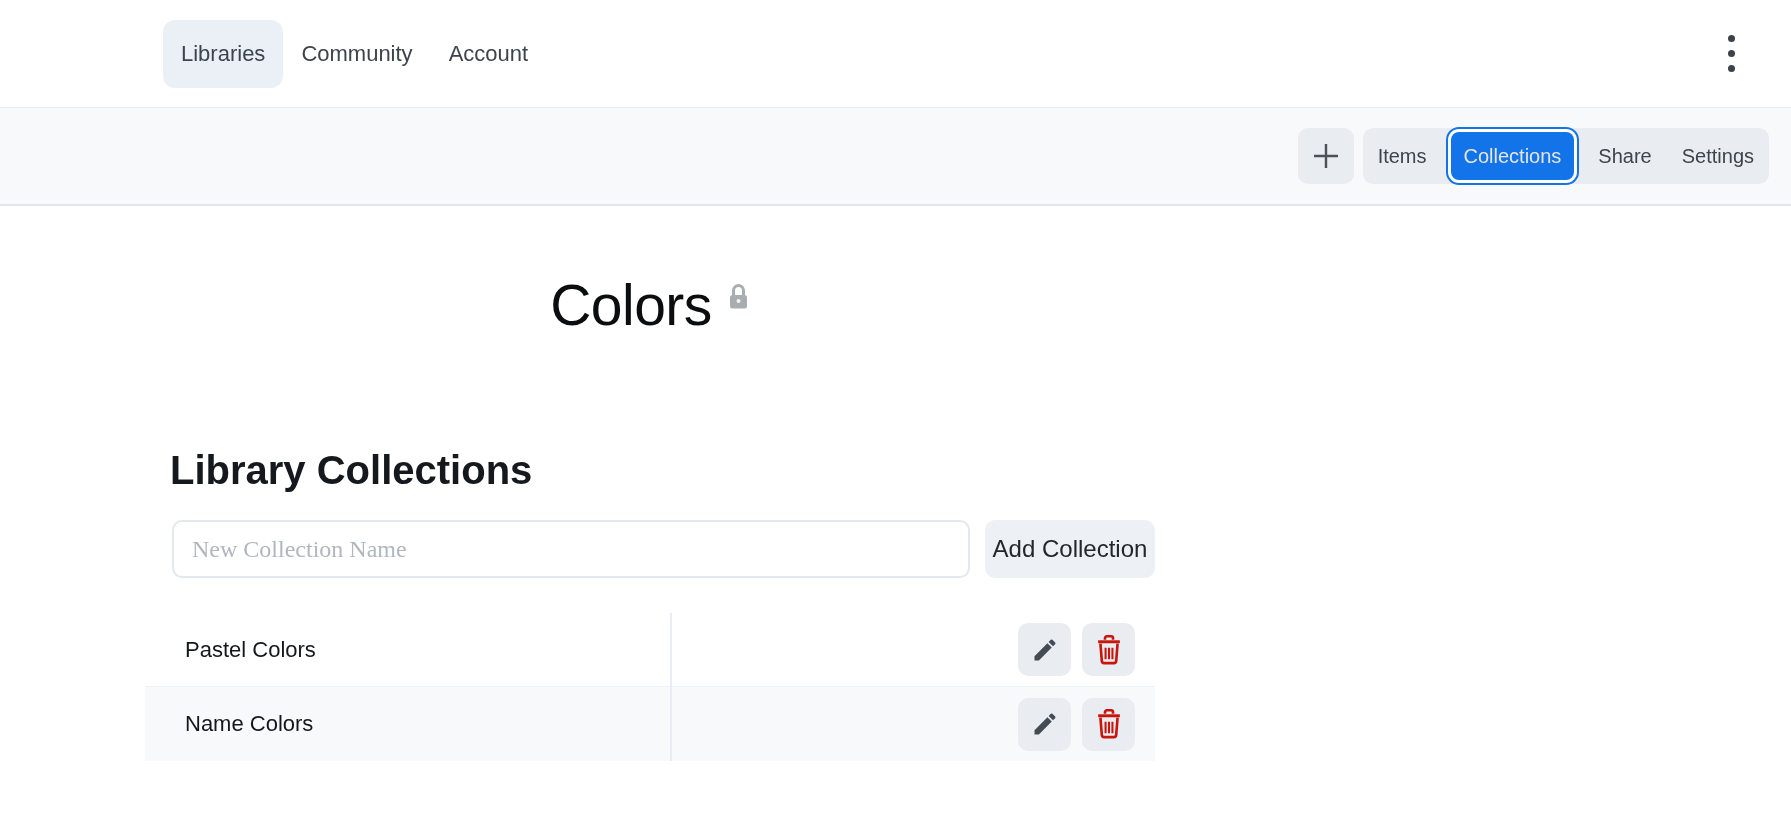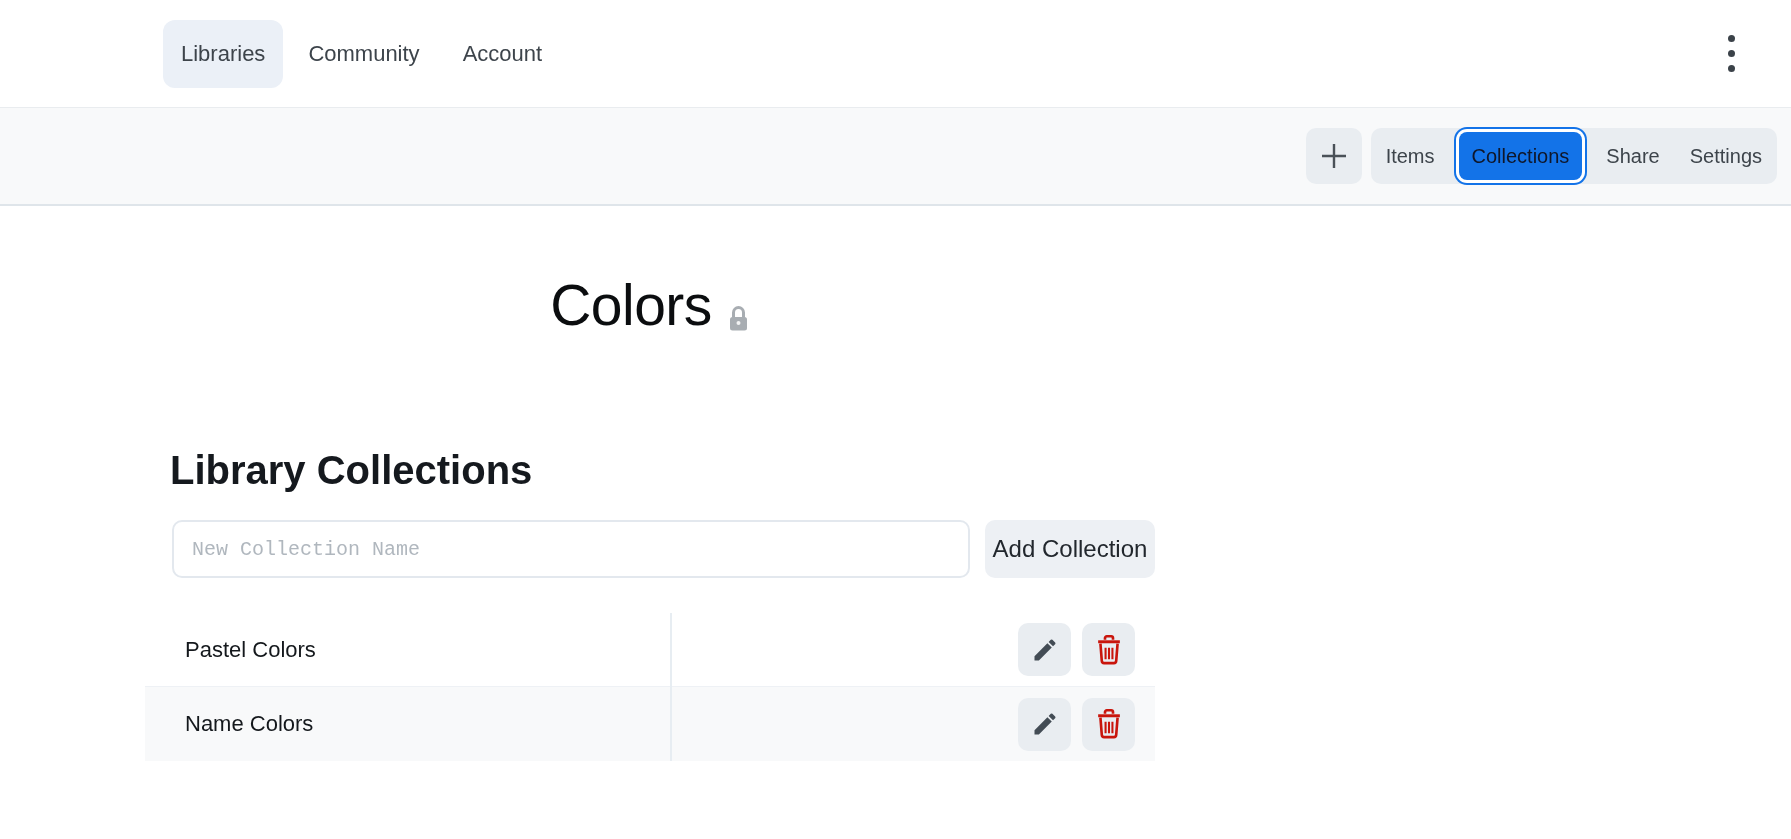--- a/index.html
+++ b/index.html
@@ -15,21 +15,21 @@
     height:108px;
     background:#ffffff;
     border-bottom:1px solid #e9ecef;
     display:flex;
     align-items:center;
     position:relative;
   }
   .nav-tabs {
     display:flex;
     align-items:center;
-    gap:7px;
+    gap:0;
     margin-left:163px;
   }
   .nav-tab {
     height:68px;
     padding:0 18px;
     display:flex;
     align-items:center;
     font-size:22px;
     color:#3d444b;
     background:transparent;
@@ -58,21 +58,21 @@
   .kebab-btn .dot { width:7px; height:7px; border-radius:50%; background:#3b4249; }
 
   
   .toolbar {
     height:98px;
     background:#f8f9fa;
     border-bottom:2px solid #dfe5ea;
     display:flex;
     align-items:center;
     justify-content:flex-end;
-    padding-right:14px;
+    padding-right:22px;
     gap:9px;
   }
   .plus-btn {
     width:56px; height:56px;
     background:#e9edf1;
     border:none;
     border-radius:10px;
     display:grid;
     place-items:center;
     cursor:pointer;
@@ -94,32 +94,32 @@
     background:transparent;
     border:none;
     cursor:pointer;
     white-space:nowrap;
   }
   .seg.active {
     height:48px;
     margin:6px 9px;
     padding:0 13px;
     background:#1373e8;
-    color:#0f172a;
+    color:#e5e5e5;
     font-weight:500;
     border-radius:8px;
     box-shadow:0 0 0 3px #ffffff, 0 0 0 5px #1373e8;
   }
 
   
   .title-row {
     margin:70px 0 0 145px;
     width:1010px;
     display:flex;
-    align-items:flex-end;
+    align-items:flex-start;
     justify-content:center;
     gap:15px;
     height:58px;
   }
   .page-title {
     font-size:57px;
     line-height:58px;
     font-weight:500;
     letter-spacing:-0.5px;
     color:#0b0d0f;
@@ -139,22 +139,22 @@
     display:flex;
     gap:15px;
     height:58px;
   }
   .collection-input {
     width:798px;
     height:58px;
     border:2px solid #e3e8ee;
     border-radius:10px;
     padding:0 18px;
-    font-size:20px;
-    font-family:Liberation Mono, monospace;
+    font-size:24px;
+    font-family:Liberation Serif, serif;
     color:#1a1e23;
     background:#ffffff;
     outline:none;
   }
   .collection-input::placeholder { color:#b0b7be; }
   .add-btn {
     width:170px;
     height:58px;
     background:#edf0f4;
     border:none;

